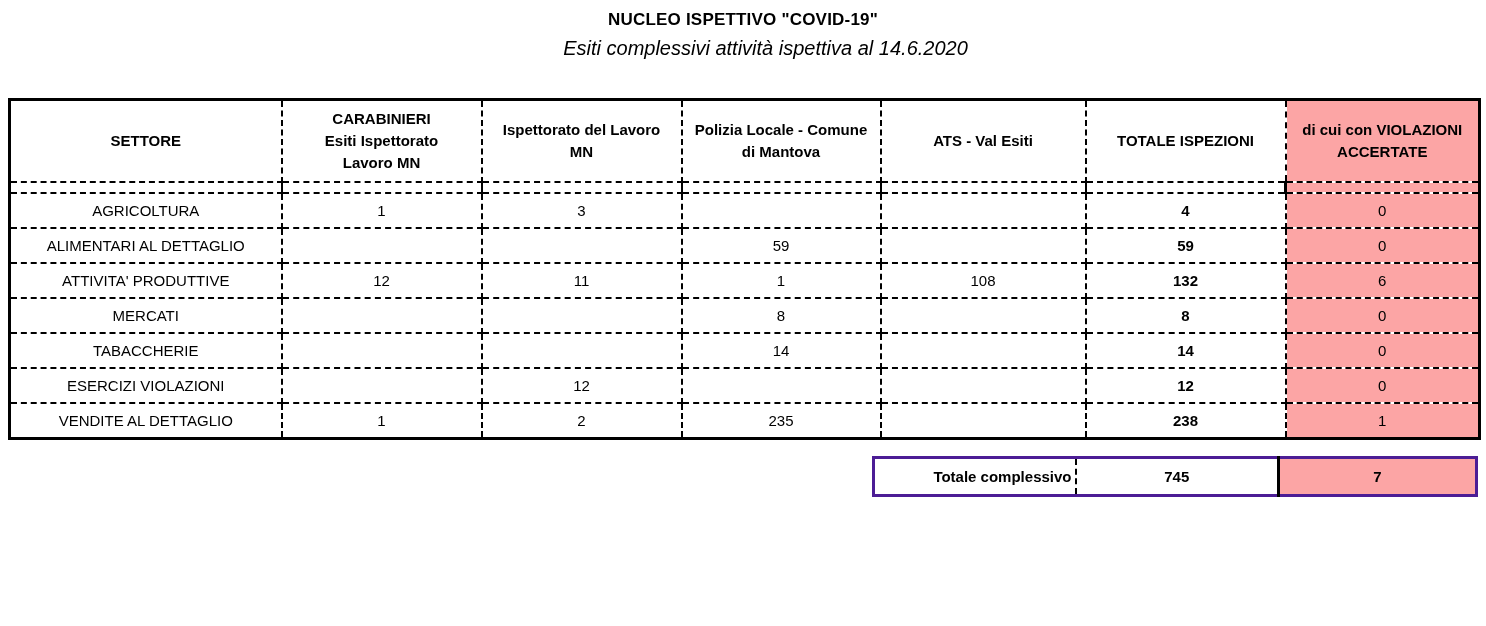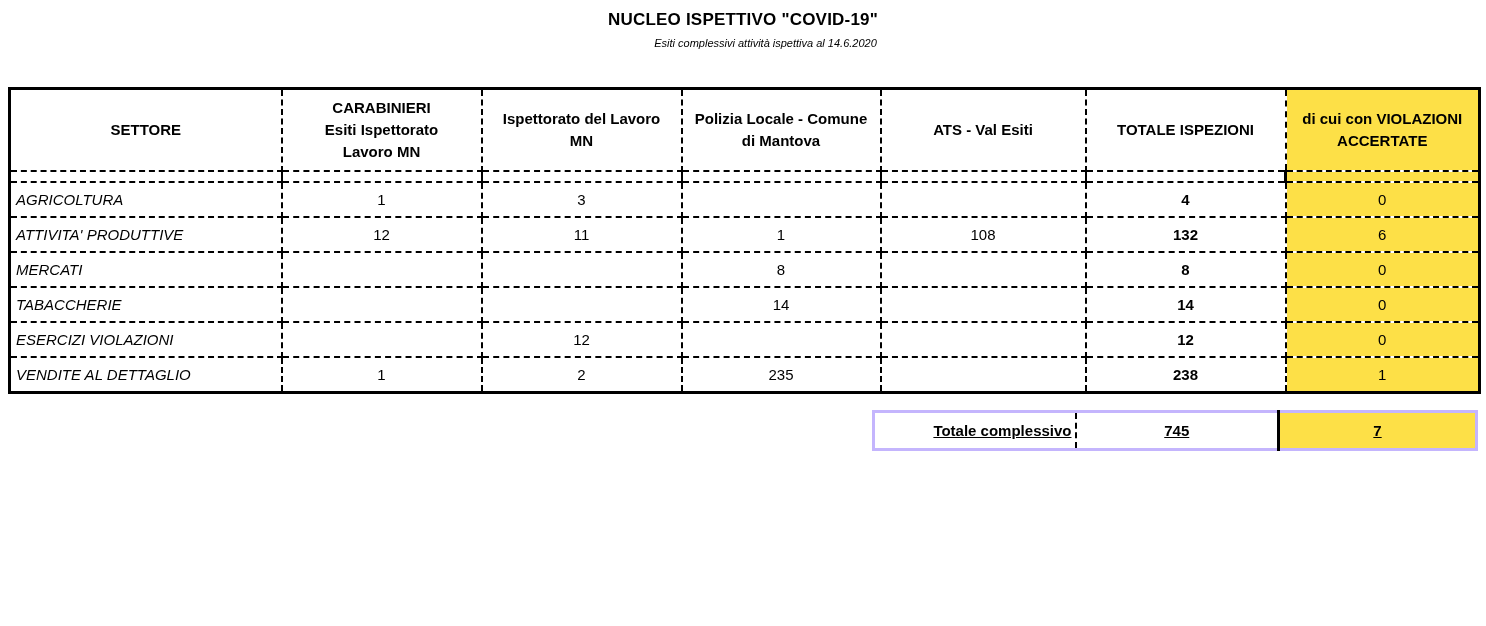--- a/index.html
+++ b/index.html
@@ -16,21 +16,21 @@
   .title {
     text-align: center;
     font-weight: bold;
     font-size: 17px;
     padding-top: 10px;
     letter-spacing: 0.2px;
   }
   .subtitle {
     text-align: center;
     font-style: italic;
-    font-size: 11px;
+    font-size: 20px;
     margin-top: 7px;
     padding-left: 45px;
   }
   .wrap {
     width: 1470px;
     margin-left: 8px;
     margin-top: 38px;
   }
   table.main {
     border-collapse: collapse;
@@ -48,37 +48,36 @@
   table.main thead th {
     font-weight: bold;
     height: 80px;
     vertical-align: middle;
     text-align: center;
     line-height: 1.45;
     white-space: normal;
   }
   table.main tbody td { height: 33px; vertical-align: middle; }
   tr.spacer td { height: 9px; padding: 0; }
-  td.label { text-align: left; font-style: italic; }
+  td.label { text-align: center; }
   td.num  { text-align: center; }
   td.tot  { text-align: center; font-weight: bold; }
   td.viol { text-align: center; }
-  .hl { background: #fde047; }
+  .hl { background: #fca5a5; }
   th.viol-h, td.viol, tr.spacer td.hl {
     border-left: 3px solid #000;
   }
   table.totals {
     border-collapse: collapse;
     table-layout: fixed;
     width: 603px;
-    border: 3px solid #c4b5fd;
+    border: 3px solid #4c1d95;
     margin-top: 16px;
     margin-left: auto;
     margin-right: 0;
-    text-decoration: underline;
   }
   table.totals td {
     height: 33px;
     font-size: 15px;
     font-weight: bold;
     vertical-align: middle;
   }
   table.totals td.flabel {
     text-align: right;
     padding-right: 3px;
@@ -145,20 +144,29 @@
         </tr>
       </thead>
       <tbody>
         <tr>
           <td class="label">AGRICOLTURA</td>
           <td class="num">1</td>
           <td class="num">3</td>
           <td class="num"></td>
           <td class="num"></td>
           <td class="tot">4</td>
+          <td class="viol hl">0</td>
+        </tr>
+        <tr>
+          <td class="label">ALIMENTARI AL DETTAGLIO</td>
+          <td class="num"></td>
+          <td class="num"></td>
+          <td class="num">59</td>
+          <td class="num"></td>
+          <td class="tot">59</td>
           <td class="viol hl">0</td>
         </tr>
         <tr>
           <td class="label">ATTIVITA' PRODUTTIVE</td>
           <td class="num">12</td>
           <td class="num">11</td>
           <td class="num">1</td>
           <td class="num">108</td>
           <td class="tot">132</td>
           <td class="viol hl">6</td>

